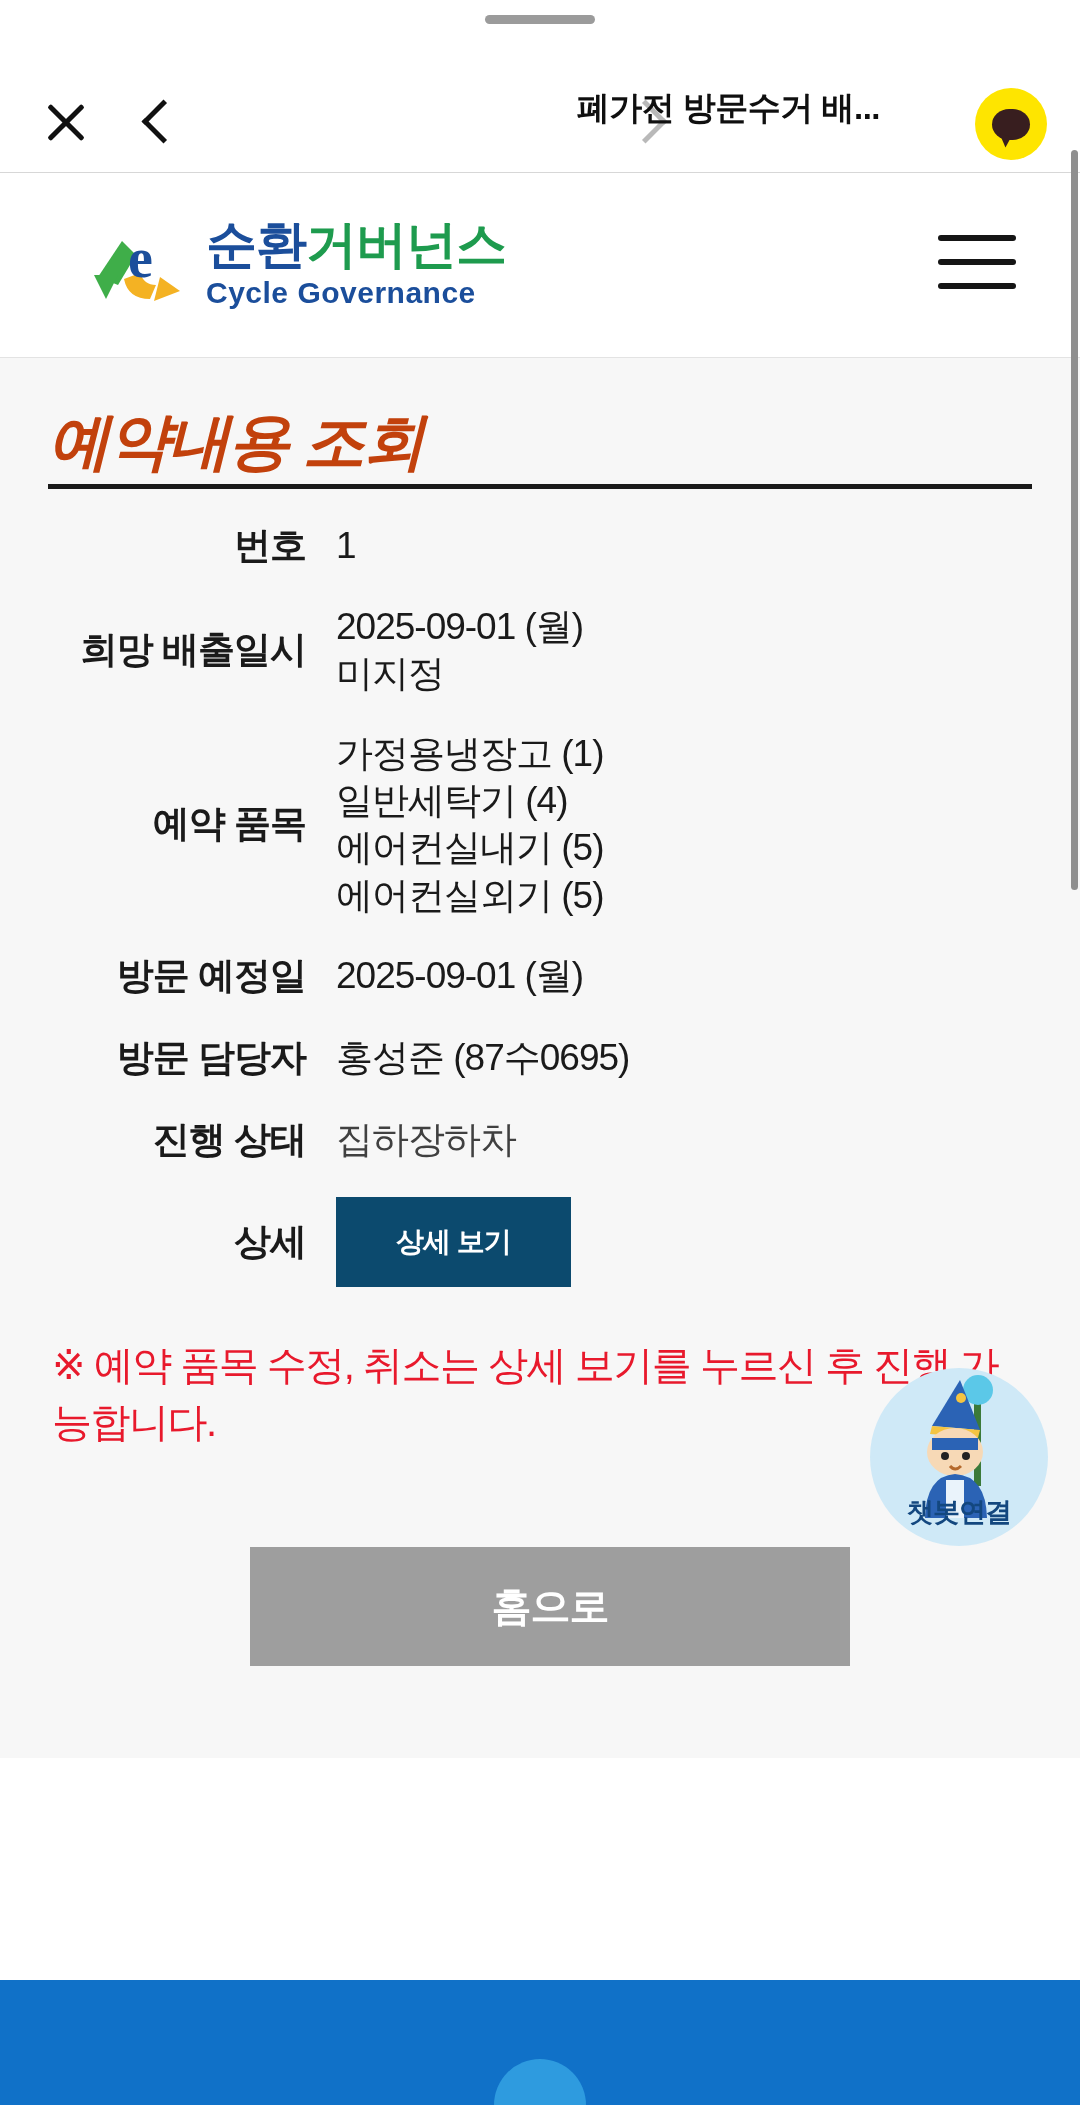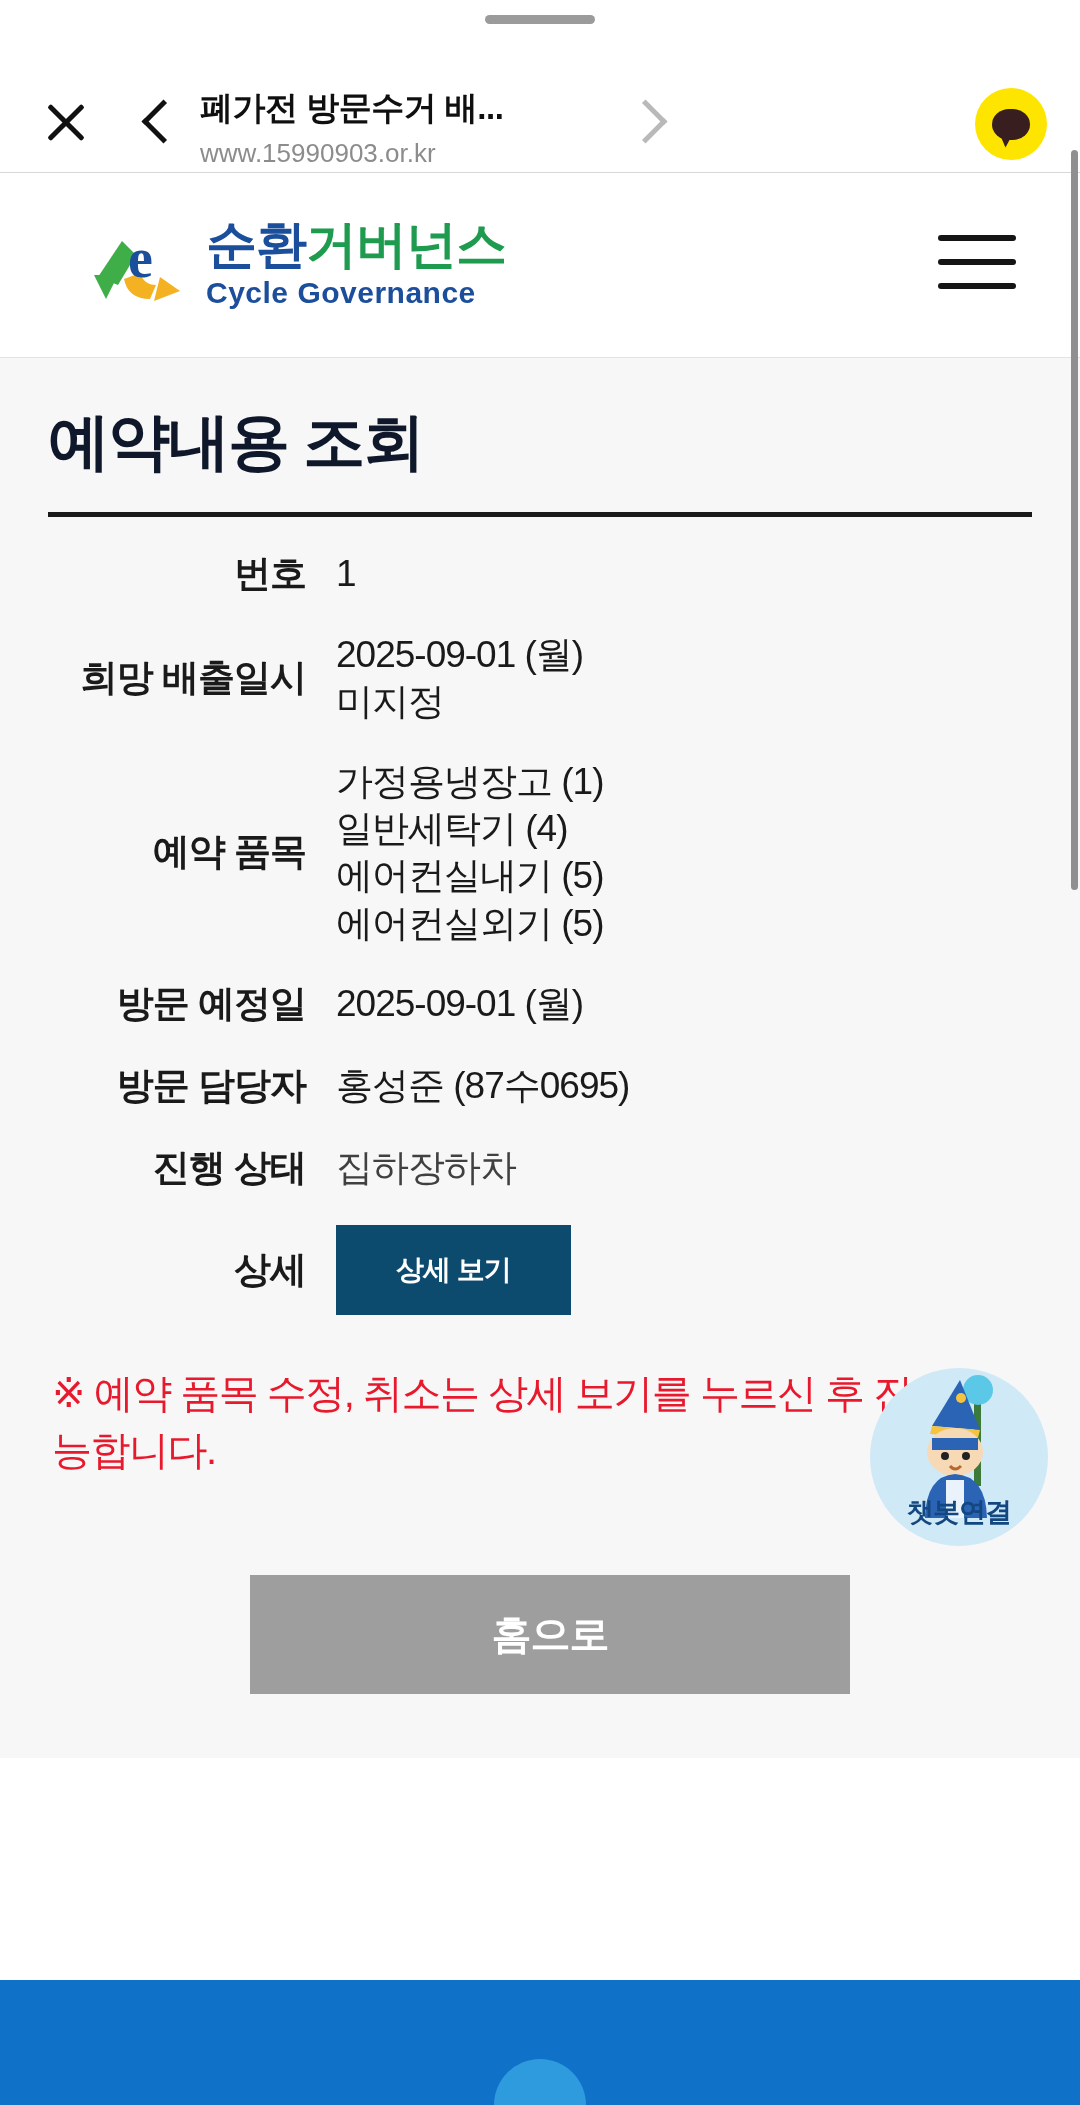--- a/index.html
+++ b/index.html
@@ -83,22 +83,22 @@
     position: absolute;
     left: 12px; top: 12px;
     width: 26px; height: 26px;
     border-right: 5px solid #b9b9b9;
     border-top: 5px solid #b9b9b9;
     transform: rotate(45deg);
   }
 
   .browser-titles {
     position: absolute;
-    left: 200px; right: 200px; top: 48px;
-    text-align: left;
+    left: 187px; right: 200px; top: 48px;
+    text-align: right;
   }
   .browser-title {
     font-size: 33px;
     font-weight: bold;
     color: #0f0f0f;
     white-space: nowrap;
     overflow: hidden;
     text-overflow: ellipsis;
     letter-spacing: -0.5px;
   }
@@ -195,23 +195,23 @@
     min-height: 1400px;
     position: relative;
   }
   .page-inner {
     background: #f7f7f7;
     padding: 42px 48px 0 48px;
   }
   .page-title {
     font-size: 62px;
     font-weight: bold;
-    color: #0f172a;
+    color: #c2410c;
     letter-spacing: -2px;
-    padding-bottom: 28px;
+    font-style: italic;
   }
   .title-rule {
     height: 5px;
     background: #1a1a1a;
     margin-bottom: 16px;
   }
 
   table.info {
     width: 100%;
     border-collapse: collapse;
@@ -337,21 +337,20 @@
     <div class="sheet-handle"></div>
   </div>
 
   <div class="browser-bar">
     <div class="btn-close"></div>
     <div class="btn-back"></div>
     <div class="btn-forward"></div>
 
     <div class="browser-titles">
       <div class="browser-title">폐가전 방문수거 배...</div>
-      <div class="browser-url">www.15990903.or.kr</div>
     </div>
 
     <div class="kakao-btn">
       <div class="kakao-bubble"></div>
     </div>
   </div>
 
   <div class="site-header">
     <div class="logo">
       <div class="logo-mark">

